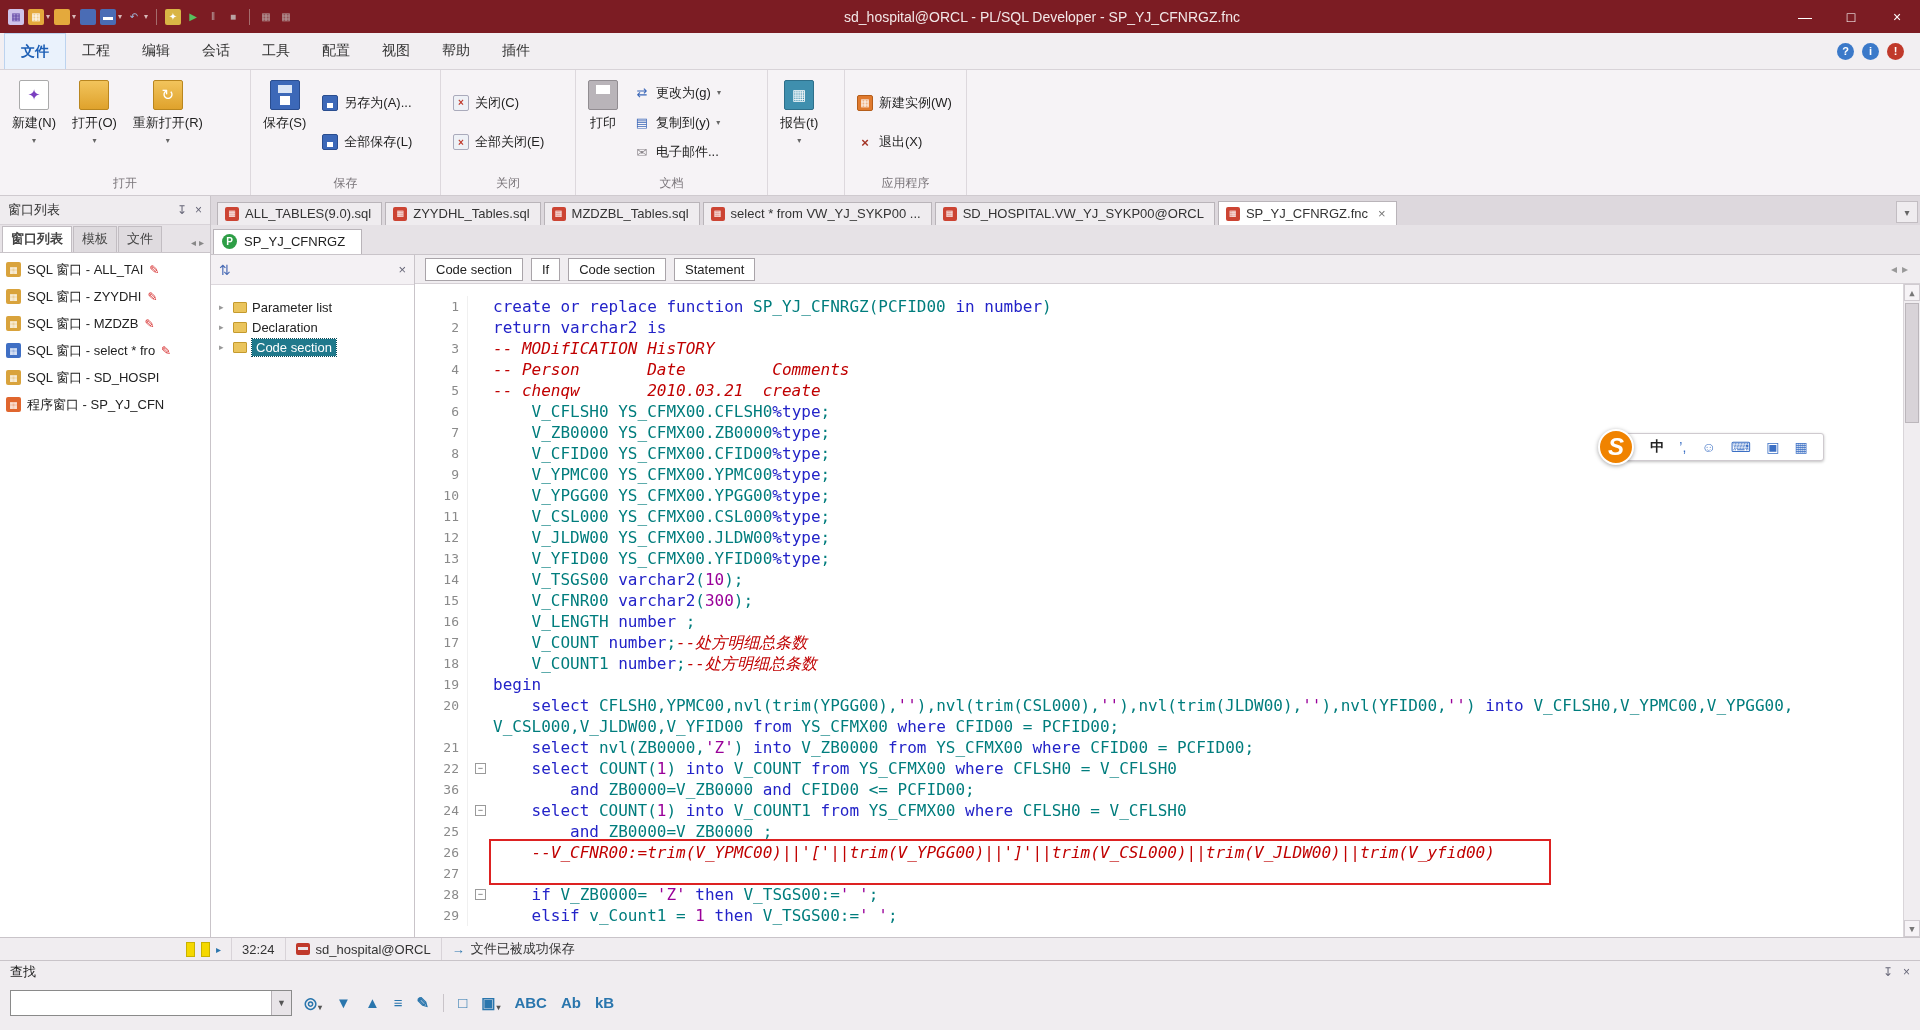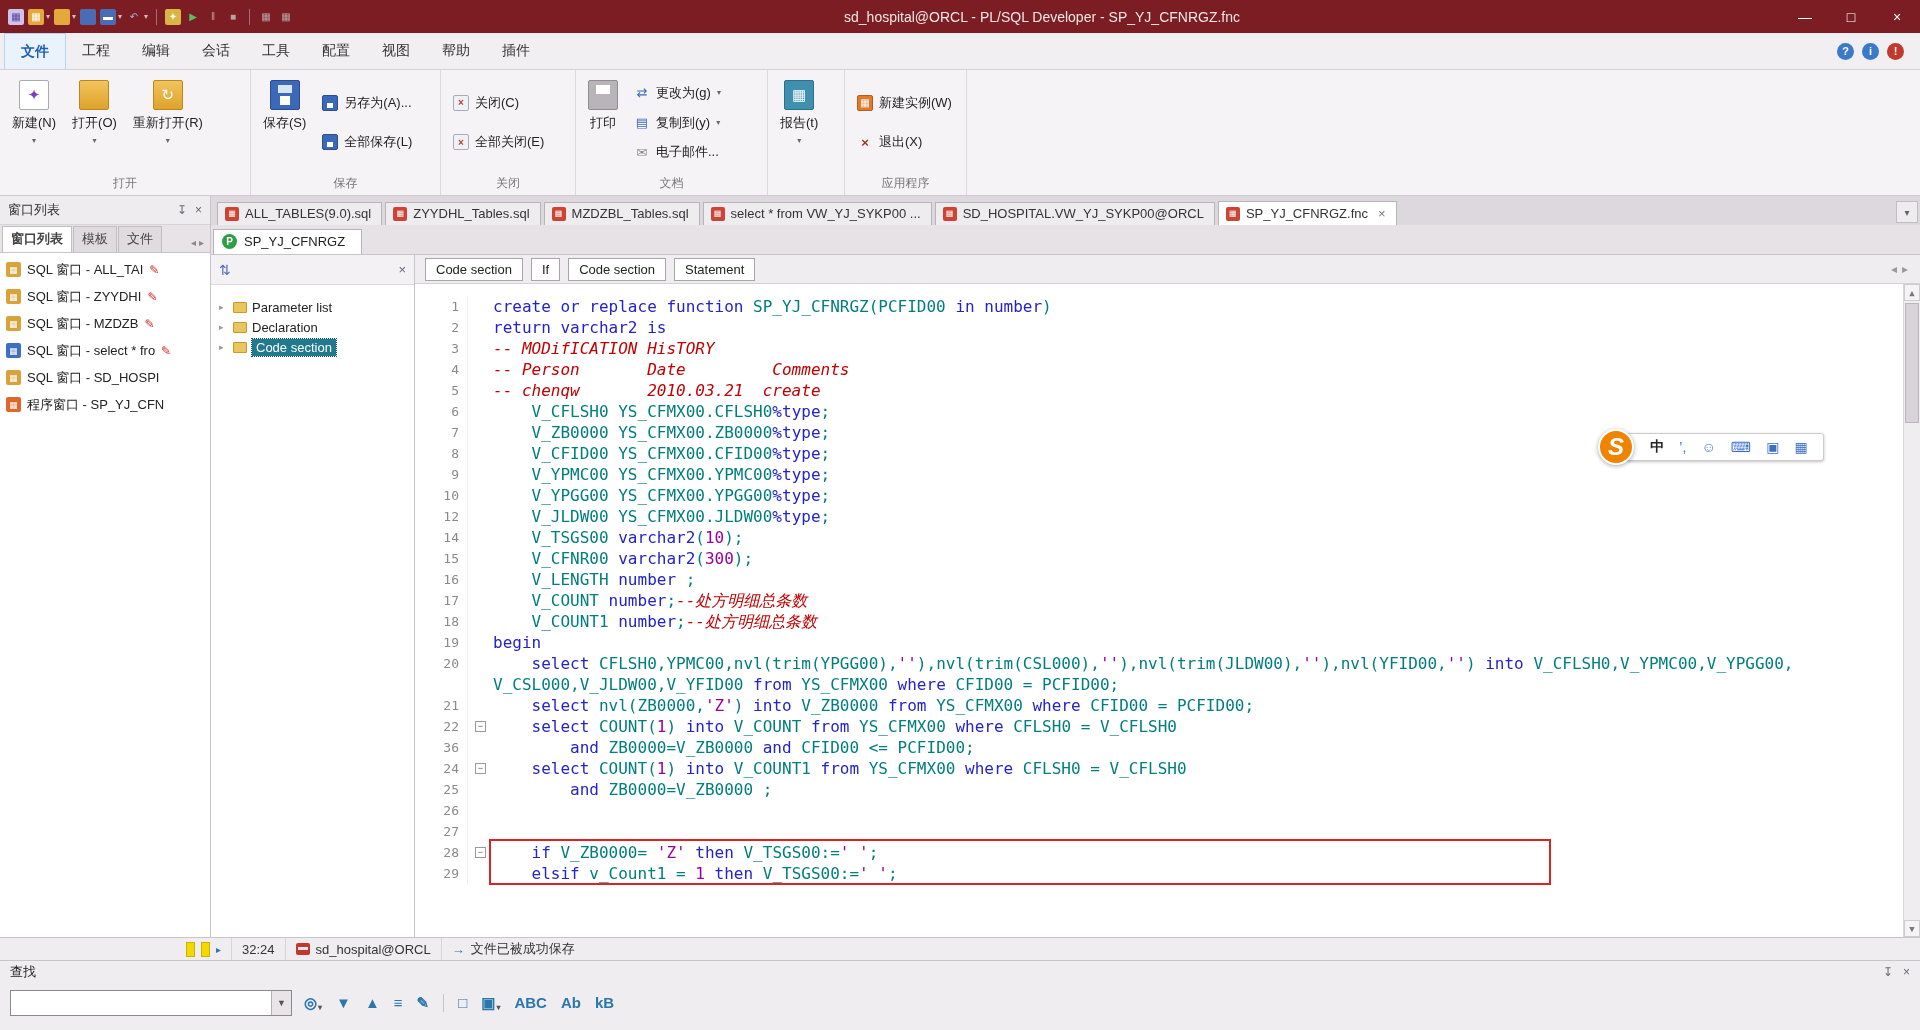--- a/index.html
+++ b/index.html
@@ -447,35 +447,37 @@
                   <div class="code-row"><span class="ln">1</span><span class="foldcol"></span><span class="code-text"><span class="tok kw">create or replace function </span><span class="tok id">SP_YJ_CFNRGZ(PCFID00 </span><span class="tok kw">in number</span><span class="tok id">)</span></span></div>
                   <div class="code-row"><span class="ln">2</span><span class="foldcol"></span><span class="code-text"><span class="tok kw">return varchar2 is</span></span></div>
                   <div class="code-row"><span class="ln">3</span><span class="foldcol"></span><span class="code-text"><span class="tok cm">-- MODifICATION HisTORY</span></span></div>
                   <div class="code-row"><span class="ln">4</span><span class="foldcol"></span><span class="code-text"><span class="tok cm">-- Person       Date         Comments</span></span></div>
                   <div class="code-row"><span class="ln">5</span><span class="foldcol"></span><span class="code-text"><span class="tok cm">-- chenqw       2010.03.21  create</span></span></div>
                   <div class="code-row"><span class="ln">6</span><span class="foldcol"></span><span class="code-text"><span class="tok id">    V_CFLSH0 YS_CFMX00.CFLSH0</span><span class="tok kw">%type</span><span class="tok id">;</span></span></div>
                   <div class="code-row"><span class="ln">7</span><span class="foldcol"></span><span class="code-text"><span class="tok id">    V_ZB0000 YS_CFMX00.ZB0000</span><span class="tok kw">%type</span><span class="tok id">;</span></span></div>
                   <div class="code-row"><span class="ln">8</span><span class="foldcol"></span><span class="code-text"><span class="tok id">    V_CFID00 YS_CFMX00.CFID00</span><span class="tok kw">%type</span><span class="tok id">;</span></span></div>
                   <div class="code-row"><span class="ln">9</span><span class="foldcol"></span><span class="code-text"><span class="tok id">    V_YPMC00 YS_CFMX00.YPMC00</span><span class="tok kw">%type</span><span class="tok id">;</span></span></div>
                   <div class="code-row"><span class="ln">10</span><span class="foldcol"></span><span class="code-text"><span class="tok id">    V_YPGG00 YS_CFMX00.YPGG00</span><span class="tok kw">%type</span><span class="tok id">;</span></span></div>
+                  <div class="code-row"><span class="ln">11</span><span class="foldcol"></span><span class="code-text"><span class="tok id">    V_CSL000 YS_CFMX00.CSL000</span><span class="tok kw">%type</span><span class="tok id">;</span></span></div>
                   <div class="code-row"><span class="ln">12</span><span class="foldcol"></span><span class="code-text"><span class="tok id">    V_JLDW00 YS_CFMX00.JLDW00</span><span class="tok kw">%type</span><span class="tok id">;</span></span></div>
+                  <div class="code-row"><span class="ln">13</span><span class="foldcol"></span><span class="code-text"><span class="tok id">    V_YFID00 YS_CFMX00.YFID00</span><span class="tok kw">%type</span><span class="tok id">;</span></span></div>
                   <div class="code-row"><span class="ln">14</span><span class="foldcol"></span><span class="code-text"><span class="tok id">    V_TSGS00 </span><span class="tok kw">varchar2</span><span class="tok id">(</span><span class="tok num">10</span><span class="tok id">);</span></span></div>
                   <div class="code-row"><span class="ln">15</span><span class="foldcol"></span><span class="code-text"><span class="tok id">    V_CFNR00 </span><span class="tok kw">varchar2</span><span class="tok id">(</span><span class="tok num">300</span><span class="tok id">);</span></span></div>
                   <div class="code-row"><span class="ln">16</span><span class="foldcol"></span><span class="code-text"><span class="tok id">    V_LENGTH </span><span class="tok kw">number</span><span class="tok id"> ;</span></span></div>
                   <div class="code-row"><span class="ln">17</span><span class="foldcol"></span><span class="code-text"><span class="tok id">    V_COUNT </span><span class="tok kw">number</span><span class="tok id">;</span><span class="tok cm">--处方明细总条数</span></span></div>
                   <div class="code-row"><span class="ln">18</span><span class="foldcol"></span><span class="code-text"><span class="tok id">    V_COUNT1 </span><span class="tok kw">number</span><span class="tok id">;</span><span class="tok cm">--处方明细总条数</span></span></div>
                   <div class="code-row"><span class="ln">19</span><span class="foldcol"></span><span class="code-text"><span class="tok kw">begin</span></span></div>
                   <div class="code-row"><span class="ln">20</span><span class="foldcol"></span><span class="code-text"><span class="tok kw">    select </span><span class="tok id">CFLSH0,YPMC00,nvl(trim(YPGG00),</span><span class="tok str">''</span><span class="tok id">),nvl(trim(CSL000),</span><span class="tok str">''</span><span class="tok id">),nvl(trim(JLDW00),</span><span class="tok str">''</span><span class="tok id">),nvl(YFID00,</span><span class="tok str">''</span><span class="tok id">) </span><span class="tok kw">into</span><span class="tok id"> V_CFLSH0,V_YPMC00,V_YPGG00,</span></span></div>
                   <div class="code-row"><span class="ln"></span><span class="foldcol"></span><span class="code-text"><span class="tok id">V_CSL000,V_JLDW00,V_YFID00 </span><span class="tok kw">from</span><span class="tok id"> YS_CFMX00 </span><span class="tok kw">where</span><span class="tok id"> CFID00 = PCFID00;</span></span></div>
                   <div class="code-row"><span class="ln">21</span><span class="foldcol"></span><span class="code-text"><span class="tok kw">    select </span><span class="tok id">nvl(ZB0000,</span><span class="tok str">'Z'</span><span class="tok id">) </span><span class="tok kw">into</span><span class="tok id"> V_ZB0000 </span><span class="tok kw">from</span><span class="tok id"> YS_CFMX00 </span><span class="tok kw">where</span><span class="tok id"> CFID00 = PCFID00;</span></span></div>
                   <div class="code-row"><span class="ln">22</span><span class="foldcol"><span class="foldbox">−</span></span><span class="code-text"><span class="tok kw">    select </span><span class="tok id">COUNT(</span><span class="tok num">1</span><span class="tok id">) </span><span class="tok kw">into</span><span class="tok id"> V_COUNT </span><span class="tok kw">from</span><span class="tok id"> YS_CFMX00 </span><span class="tok kw">where</span><span class="tok id"> CFLSH0 = V_CFLSH0</span></span></div>
                   <div class="code-row"><span class="ln">36</span><span class="foldcol"></span><span class="code-text"><span class="tok id">        </span><span class="tok kw">and</span><span class="tok id"> ZB0000=V_ZB0000 </span><span class="tok kw">and</span><span class="tok id"> CFID00 &lt;= PCFID00;</span></span></div>
                   <div class="code-row"><span class="ln">24</span><span class="foldcol"><span class="foldbox">−</span></span><span class="code-text"><span class="tok kw">    select </span><span class="tok id">COUNT(</span><span class="tok num">1</span><span class="tok id">) </span><span class="tok kw">into</span><span class="tok id"> V_COUNT1 </span><span class="tok kw">from</span><span class="tok id"> YS_CFMX00 </span><span class="tok kw">where</span><span class="tok id"> CFLSH0 = V_CFLSH0</span></span></div>
                   <div class="code-row"><span class="ln">25</span><span class="foldcol"></span><span class="code-text"><span class="tok id">        </span><span class="tok kw">and</span><span class="tok id"> ZB0000=V_ZB0000 ;</span></span></div>
-                  <div class="code-row"><span class="ln">26</span><span class="foldcol"></span></div>
+                  <div class="code-row"><span class="ln">26</span><span class="foldcol"></span><span class="code-text"><span class="tok cm">    --V_CFNR00:=trim(V_YPMC00)||'['||trim(V_YPGG00)||']'||trim(V_CSL000)||trim(V_JLDW00)||trim(V_yfid00)</span></span></div>
                   <div class="code-row"><span class="ln">27</span><span class="foldcol"></span></div>
                   <div class="code-row"><span class="ln">28</span><span class="foldcol"><span class="foldbox">−</span></span><span class="code-text"><span class="tok kw">    if</span><span class="tok id"> V_ZB0000= </span><span class="tok str">'Z'</span><span class="tok id"> </span><span class="tok kw">then</span><span class="tok id"> V_TSGS00:=</span><span class="tok str">' '</span><span class="tok id">;</span></span></div>
                   <div class="code-row"><span class="ln">29</span><span class="foldcol"></span><span class="code-text"><span class="tok kw">    elsif</span><span class="tok id"> v_Count1 = </span><span class="tok num">1</span><span class="tok id"> </span><span class="tok kw">then</span><span class="tok id"> V_TSGS00:=</span><span class="tok str">' '</span><span class="tok id">;</span></span></div>
                 </div>
               <div class="redbox"></div>
               <div class="vscroll">
                 <div class="sarrow">▲</div>
                 <div class="sthumb"></div>
                 <div class="sarrow bottom">▼</div>
               </div>

